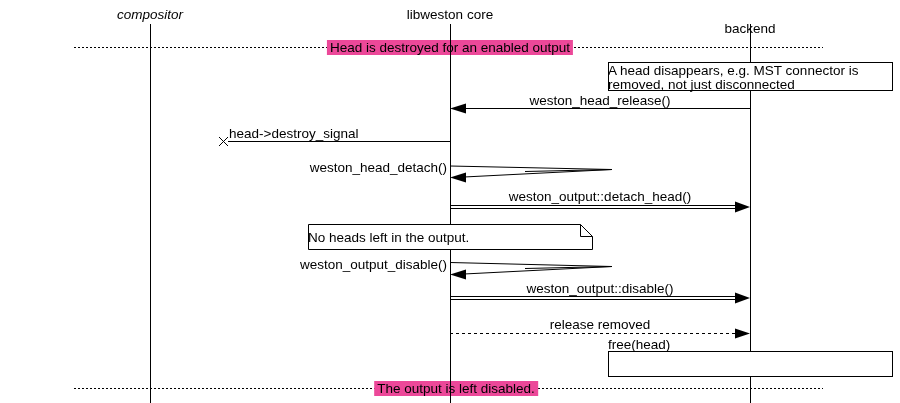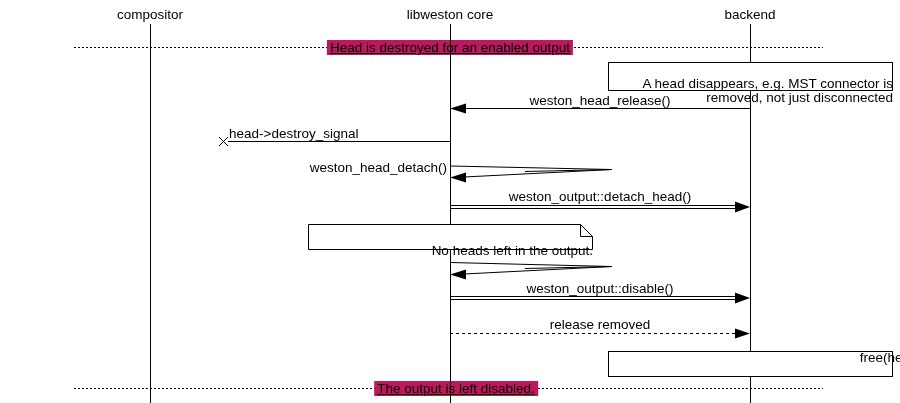--- a/index.html
+++ b/index.html
@@ -5,22 +5,22 @@
   html,body{margin:0;padding:0;background:#fff;}
   .canvas{
     position:relative;width:900px;height:403px;background:#fff;
     font-family:"Liberation Sans",sans-serif;font-size:13.5px;color:#000;
     overflow:hidden;
   }
   svg.layer{position:absolute;left:0;top:0;pointer-events:none;}
   .z0{z-index:0}.z2{z-index:2}
   .lbl{position:absolute;line-height:15px;white-space:nowrap;z-index:3;}
   .ctr{transform:translateX(-50%);text-align:center;}
-  .divider-lbl{background:#be185d;padding:0 3px;z-index:1;text-decoration:underline;}
-  .note-text{position:absolute;z-index:3;text-align:right;line-height:13.5px;margin-top:13px;}
+  .divider-lbl{background:#ec4899;padding:0 3px;z-index:1;}
+  .note-text{position:absolute;z-index:3;text-align:left;line-height:13.5px;}
   .rlbl{position:absolute;z-index:3;line-height:15px;white-space:nowrap;text-align:right;}
 </style>
 </head>
 <body>
 
 <div class="canvas">
 
   <svg class="layer z0" width="900" height="403">
     <line x1="74" y1="47.5" x2="823" y2="47.5" stroke="#000" stroke-width="1" stroke-dasharray="2,2"></line>
     <line x1="74" y1="388.5" x2="823" y2="388.5" stroke="#000" stroke-width="1" stroke-dasharray="2,2"></line>
@@ -64,34 +64,35 @@
     <polygon points="750,298 735,292.5 735,303.5" fill="#000"></polygon>
 
     <line x1="450" y1="333.5" x2="736" y2="333.5" stroke="#000" stroke-width="1" stroke-dasharray="3,3"></line>
     <polygon points="750,333.5 735,328.5 735,338.5" fill="#000"></polygon>
 
     <rect x="608.5" y="62.5" width="284" height="28" fill="#fff" stroke="#000" stroke-width="1"></rect>
 
     <rect x="608.5" y="351.5" width="284" height="25" fill="#fff" stroke="#000" stroke-width="1"></rect>
   </svg>
 
-  <div class="lbl ctr" style="left:150px;top:7px;">compositor</div>
+  <div class="lbl ctr" style="left:150px;top:7px;font-style:italic;">compositor</div>
   <div class="lbl ctr" style="left:450px;top:7px;">libweston core</div>
-  <div class="lbl ctr" style="left:750px;top:7px;">backend</div>
+  <div class="lbl ctr" style="left:750px;top:21px;">backend</div>
 
   <div class="note-text" style="left:608px;width:285px;top:64px;">
     <div>A head disappears, e.g. MST connector is</div>
     <div>removed, not just disconnected</div>
   </div>
 
   <div class="lbl ctr" style="left:600px;top:93px;">weston_head_release()</div>
   <div class="lbl" style="left:229px;top:126px;">head-&gt;destroy_signal</div>
   <div class="rlbl" style="right:453px;top:160px;margin-left:40px;">weston_head_detach()</div>
   <div class="lbl ctr" style="left:600px;top:189px;">weston_output::detach_head()</div>
 
   <div class="note-text" style="left:308px;width:285px;top:230px;line-height:15px;">No heads left in the output.</div>
 
+  <div class="rlbl" style="right:453px;top:257px;">weston_output_disable()</div>
   <div class="lbl ctr" style="left:600px;top:281px;">weston_output::disable()</div>
   <div class="lbl ctr" style="left:600px;top:317px;">release removed</div>
 
   <div class="note-text" style="left:608px;width:314px;top:337px;line-height:15px;">free(head)</div>
 
 </div>
 
 </body></html>

